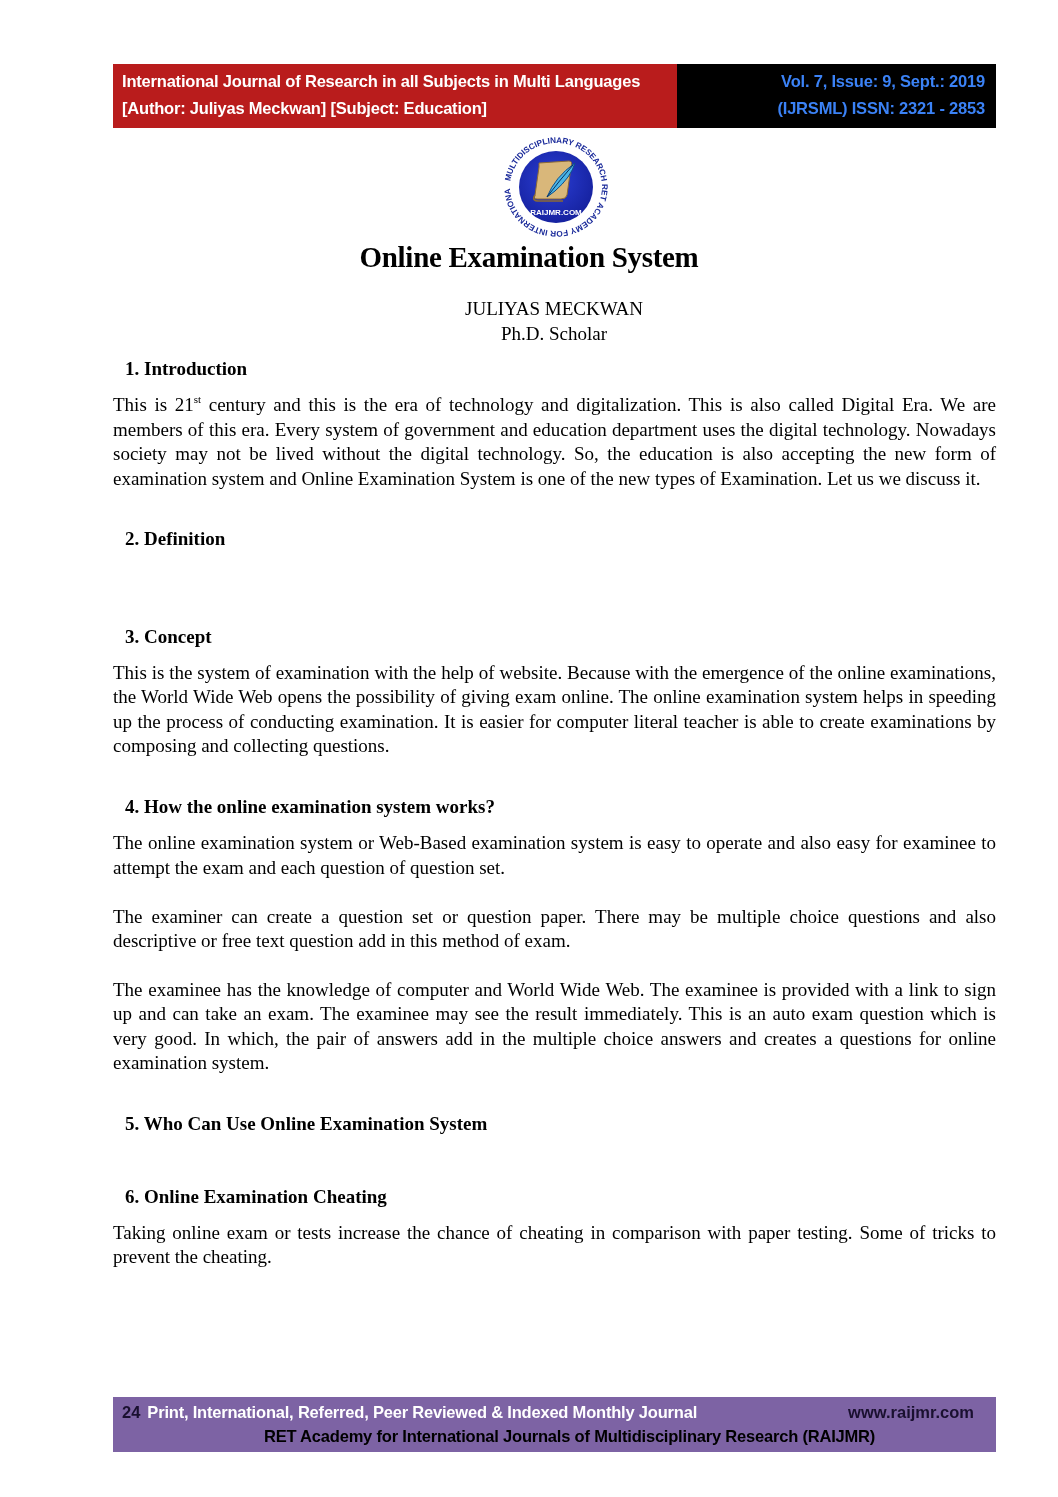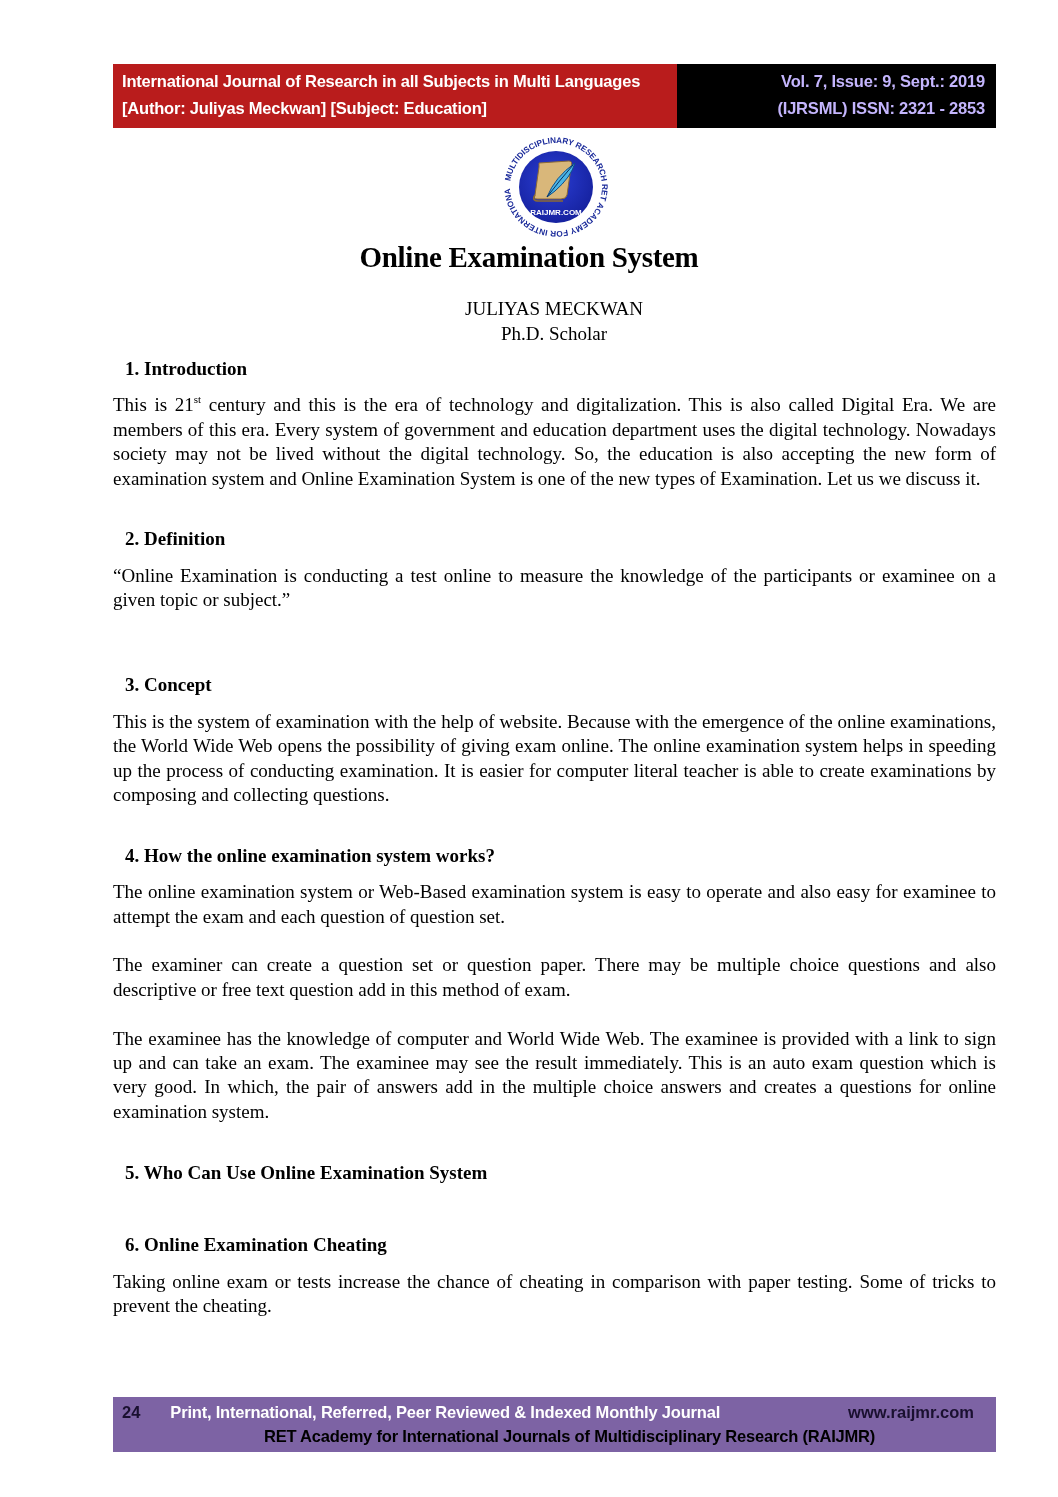--- a/index.html
+++ b/index.html
@@ -3,21 +3,21 @@
 <meta charset="utf-8">
 <style>
   html, body { margin: 0; padding: 0; background: #ffffff; }
   body { width: 1058px; height: 1497px; position: relative; overflow: hidden;
          font-family: "Liberation Serif", "DejaVu Serif", serif; color: #000; }
 
   
   .hdr { position: absolute; left: 113px; top: 64px; width: 883px; height: 64px; display: flex; }
   .hdr-left { width: 564px; background: #b91c1c; color: #ffffff; padding: 4px 0 0 9px; box-sizing: border-box;
               font-family: "Liberation Sans", "DejaVu Sans", sans-serif; font-weight: bold; font-size: 16.5px; line-height: 27px; letter-spacing: -0.2px; }
-  .hdr-right { flex: 1; background: #000000; color: #c4b5fd; padding: 4px 11px 0 0; box-sizing: border-box; text-align: right;
+  .hdr-right { flex: 1; background: #000000; color: #3b82f6; padding: 4px 11px 0 0; box-sizing: border-box; text-align: right;
                font-family: "Liberation Sans", "DejaVu Sans", sans-serif; font-weight: bold; font-size: 16.5px; line-height: 27px; letter-spacing: -0.2px; }
   .hdr-line { display: block; white-space: nowrap; }
 
   
   .logo { position: absolute; left: 503px; top: 137px; width: 106px; height: 100px; }
 
   
   .title { position: absolute; left: 0; width: 1058px; top: 237px; text-align: center;
            font-weight: bold; font-size: 29px; line-height: 40px; letter-spacing: -0.3px; }
   .author { position: absolute; left: 0; width: 1108px; top: 297px; text-align: center; font-size: 19px; line-height: 24.5px; }
@@ -27,21 +27,21 @@
   .content { position: absolute; left: 113px; top: 345px; width: 883px; font-size: 19px; line-height: 24.4px; }
   .section { margin: 0; }
   .section h2 { font-size: 19px; font-weight: bold; margin: 12px; line-height: 24.4px; }
   .section p { margin: 0; text-align: justify; }
   .gap { height: 24.4px; }
   sup { font-size: 11px; line-height: 0; vertical-align: 8px; }
 
   
   .ftr { position: absolute; left: 113px; top: 1397px; width: 883px; height: 55px; background: #7d63a4;
          font-family: "Liberation Sans", "DejaVu Sans", sans-serif; font-weight: bold; font-size: 16.5px; color: #fff; box-sizing: border-box; }
-  .ftr-row1 { position: absolute; left: 9px; top: 3px; right: 22px; line-height: 24px; white-space: nowrap; display: flex; gap: 23px; }
+  .ftr-row1 { position: absolute; left: 9px; top: 3px; right: 22px; line-height: 24px; white-space: nowrap; display: flex; }
   .ftr-page { color: #1a1030; margin-right: 7px; }
   .ftr-tag { color: #ffffff; flex: 1; letter-spacing: -0.2px; }
   .ftr-url { color: #1a1030; }
   .ftr-row2 { position: absolute; left: 0; right: 0; top: 27px; text-align: center; line-height: 24px; color: #000000; white-space: nowrap; letter-spacing: -0.2px; padding-left: 30px; box-sizing: border-box; }
 </style>
 </head>
 <body>
 
 <div class="hdr">
   <div class="hdr-left">
@@ -87,21 +87,20 @@
 <div class="content">
 
   <div class="section">
     <h2>1. Introduction</h2>
     <p><span>This is 21</span><sup>st</sup><span> century and this is the era of technology and digitalization.  This is also called Digital Era. We are members of this era. Every system of government and education department uses the digital technology. Nowadays society may not be lived without the digital technology.  So, the education is also accepting the new form of examination system and Online Examination System is one of the new types of Examination. Let us we discuss it.</span></p>
   </div>
   <div class="gap"></div>
 
   <div class="section">
     <h2>2. Definition</h2>
-    <p>“Online Examination is conducting a test online to measure the knowledge of the participants or examinee on a given topic or subject.”</p>
     <div class="gap"></div>
   </div>
   <div class="gap"></div>
 
   <div class="section">
     <h2>3. Concept</h2>
     <p>This is the system of examination with the help of website. Because with the emergence of the online examinations, the World Wide Web opens the possibility of giving exam online. The online examination system helps in speeding up the process of conducting examination. It is easier for computer literal teacher is able to create examinations by composing and collecting questions.</p>
   </div>
   <div class="gap"></div>
 

